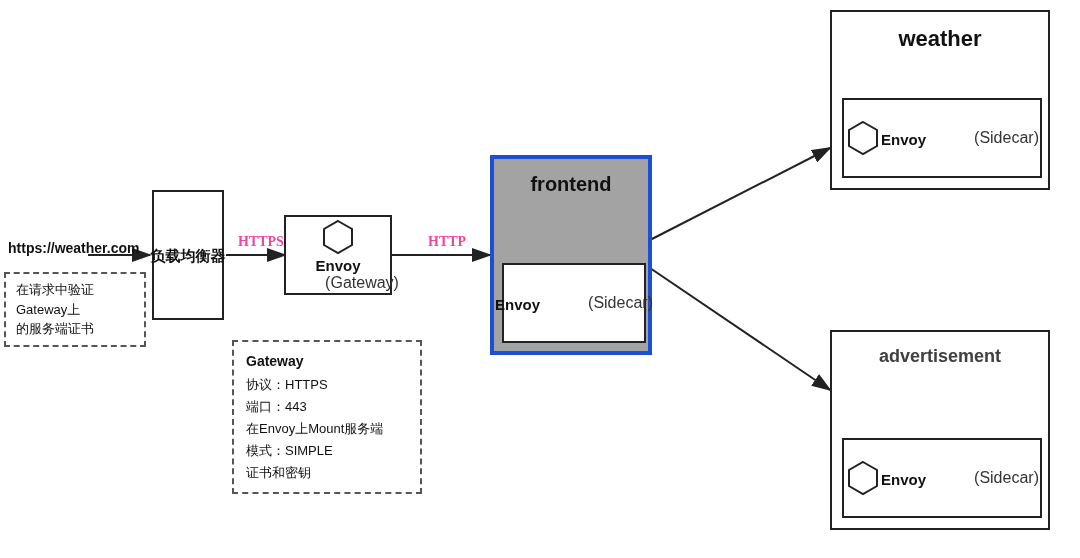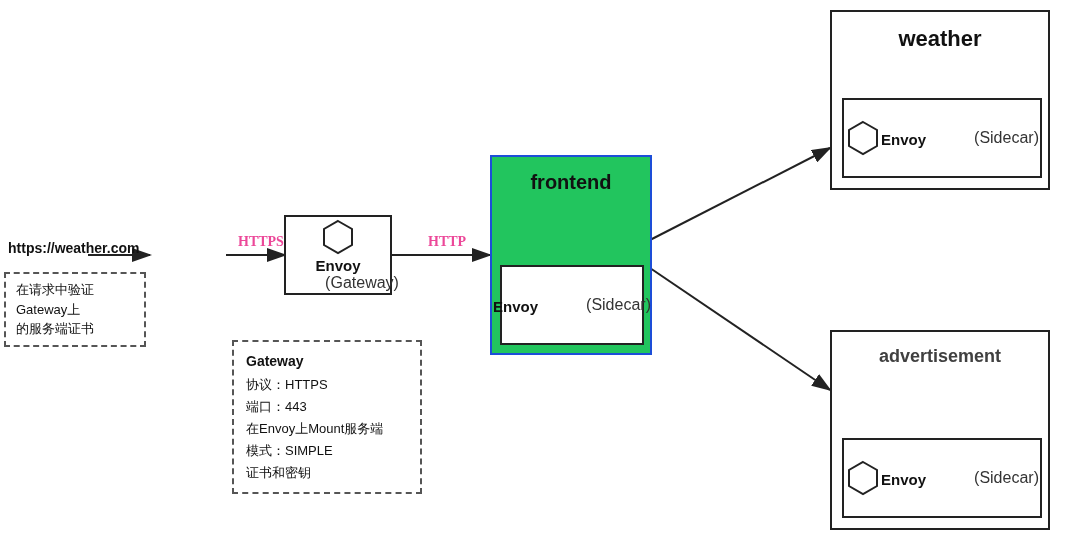--- a/index.html
+++ b/index.html
@@ -92,22 +92,22 @@
       color: #111;
       line-height: 1.7;
     }
     .gateway-note .gw-title {
       font-weight: bold;
       font-size: 14px;
     }
     
     .frontend-box {
       position: absolute;
-      border: 2px solid #1d4ed8;
-      background: #22c55e;
+      border: 4px solid #1d4ed8;
+      background: #a3a3a3;
     }
     
     .service-outer {
       position: absolute;
       border: 2px solid #222;
       background: #fff;
     }
   </style>
 </head>
 <body>
@@ -147,20 +147,25 @@
     <line x1="940" y1="388" x2="940" y2="338" stroke="#222" stroke-width="2" marker-end="url(#arrowhead)" marker-start="url(#arrowhead-rev)"></line>
   </svg>
 
   <div class="url-text" style="left:8px; top:240px;">https://weather.com</div>
 
   <div class="dashed-note" style="left:4px; top:272px; width:142px;">
     <span>在请求中验证Gateway上</span><br>
     <span>的服务端证书</span>
   </div>
 
+  <div class="lb-box">
+    <div style="font-size:16px; font-weight:bold; color:#111; text-align:center; line-height:1.4;">
+      <span style="display:block; writing-mode:horizontal-tb; white-space:nowrap; font-size:15px;">负载均衡器</span>
+    </div>
+  </div>
 
   <div class="arrow-label" style="left:238px; top:234px;">HTTPS</div>
 
   <div class="box" style="left:284px; top:215px; width:108px; height:80px;">
     <div style="display:flex; flex-direction:column; align-items:center; justify-content:center;">
 
       <svg width="36" height="36" viewBox="0 0 36 36">
         <polygon points="18,2 32,10 32,26 18,34 4,26 4,10" fill="none" stroke="#222" stroke-width="2"></polygon>
       </svg>
       <div class="envoy-label">Envoy</div>

